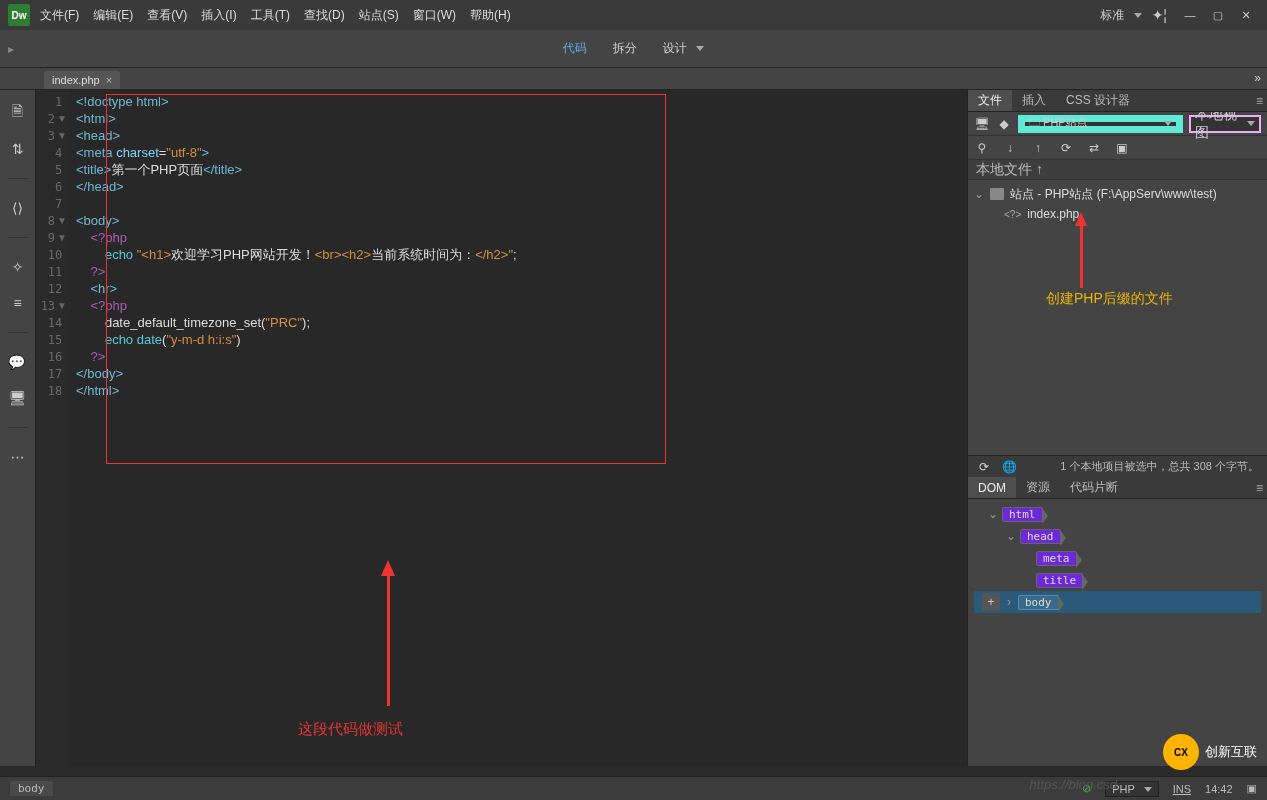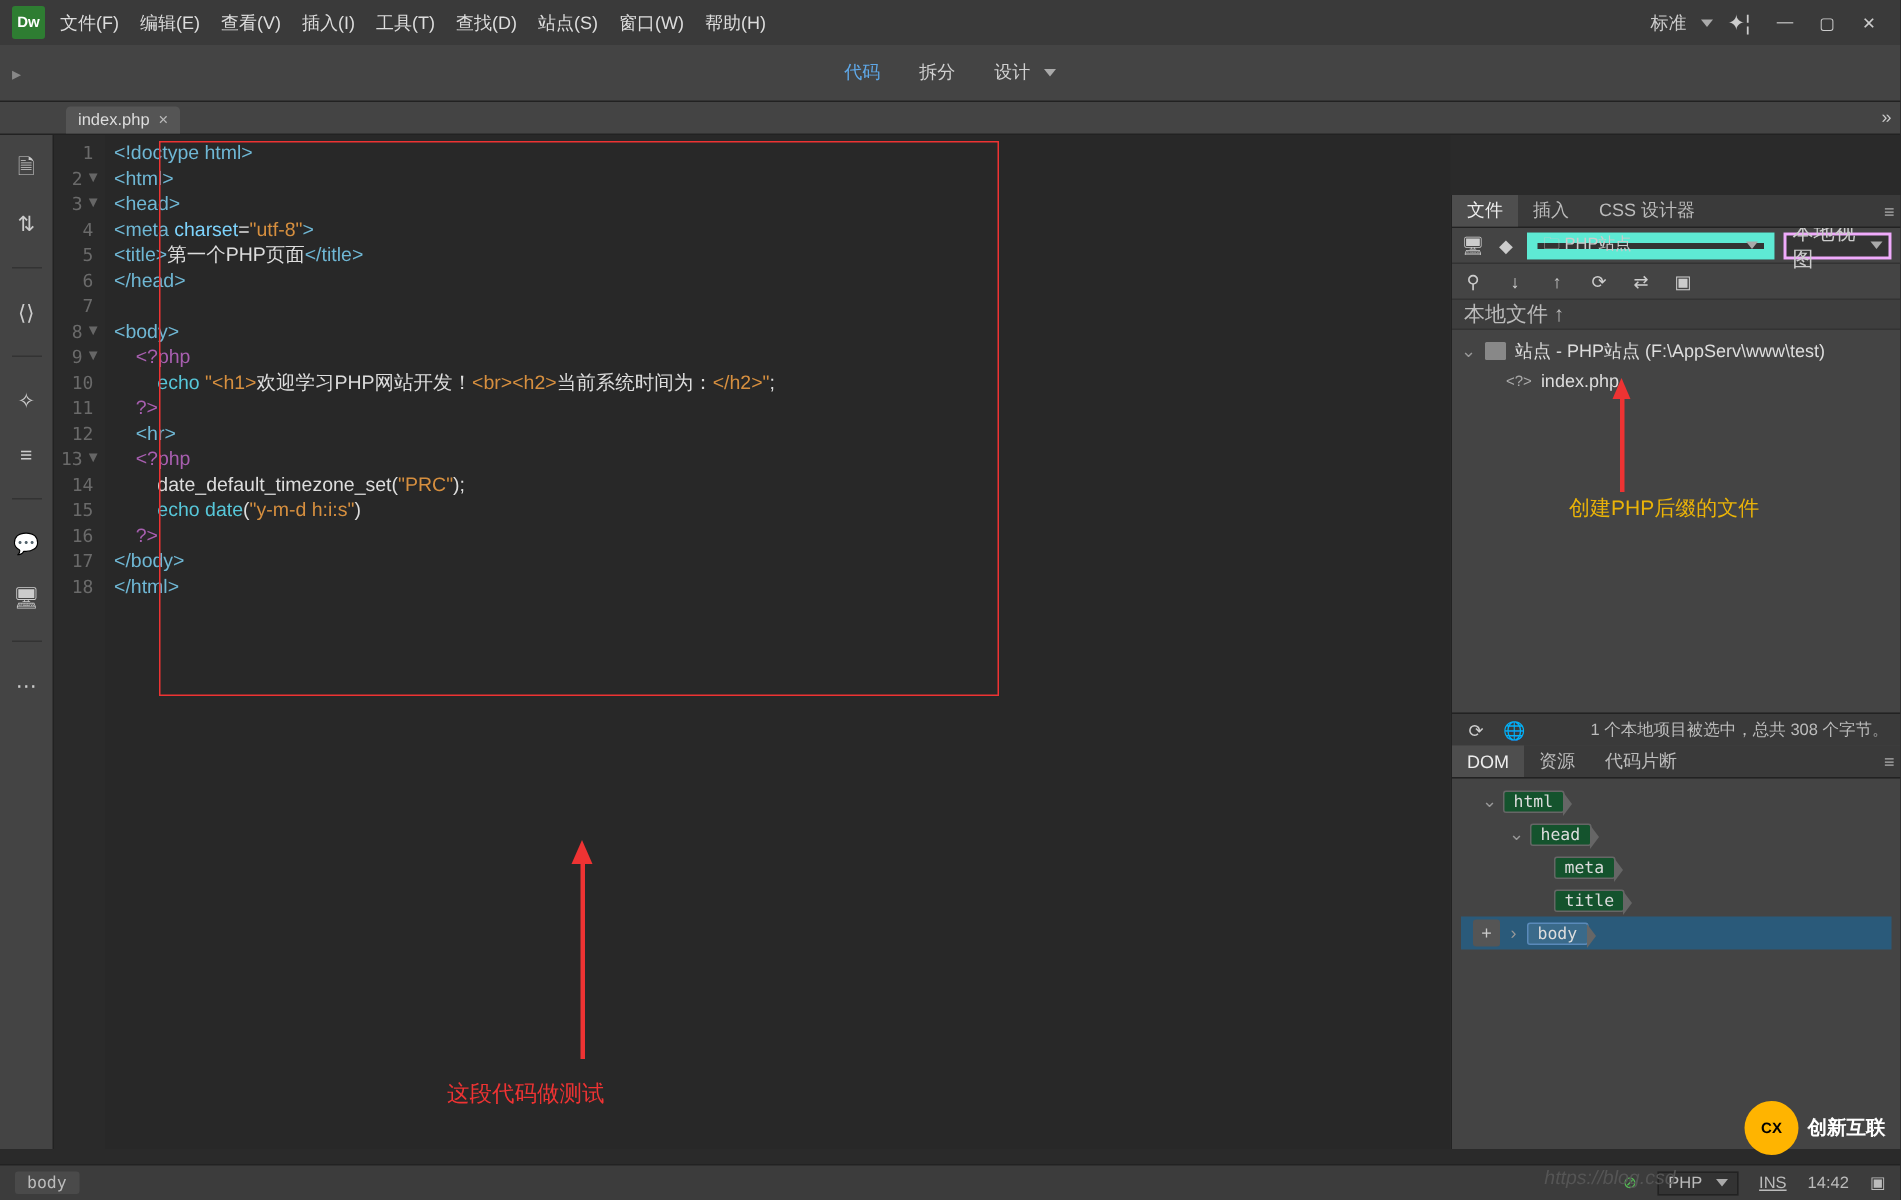--- a/index.html
+++ b/index.html
@@ -34,21 +34,21 @@
 .c-tag { color:#6fb7d4; }
 .c-attr { color:#7dd3fc; }
 .c-str { color:#d68f3f; }
 .c-kw { color:#a85fb0; }
 .c-fn { color:#57c7d9; }
 .c-txt { color:#ddd; }
 .annot { position:absolute; color:#e33; font-size:15px; }
 .arrow-up { position:absolute; left:345px; top:470px; }
 .arrow-up::before { content:""; display:block; width:0; height:0; border-left:7px solid transparent; border-right:7px solid transparent; border-bottom:16px solid #e33; }
 .arrow-up::after { content:""; display:block; width:3px; height:130px; background:#e33; margin:0 auto; }
-.right-panels { width:300px; background:#444; border-left:1px solid #222; display:flex; flex-direction:column;margin-top:40px; }
+.right-panels { width:300px; background:#444; border-left:1px solid #222; display:flex; flex-direction:column; }
 .panel-head { height:22px; background:#3a3a3a; display:flex; align-items:center; border-bottom:1px solid #222; position:relative; }
 .ph-tab { padding:0 10px; height:100%; display:flex; align-items:center; color:#bbb; cursor:pointer; font-size:12px; }
 .ph-tab.active { background:#4e4e4e; color:#eee; }
 .panel-menu { position:absolute; right:4px; color:#aaa; cursor:pointer; }
 .files-toolbar { height:24px; background:#444; display:flex; align-items:center; padding:0 6px; gap:6px; border-bottom:1px solid #333; }
 .ft-ic { width:16px; height:16px; display:flex; align-items:center; justify-content:center; color:#ccc; cursor:pointer; font-size:12px; }
 .ft-select { flex:1; height:18px; background:#333; border:7px solid #5eead4; color:#ccc; font-size:11px; padding:0 4px; display:flex; align-items:center; justify-content:space-between; cursor:pointer; }
 .ft-select2 { width:72px; height:18px; background:#333; border:2px solid #f0abfc; color:#ccc; font-size:14px; padding:0 4px; display:flex; align-items:center; cursor:pointer; }
 .files-toolbar2 { height:24px; display:flex; align-items:center; padding:0 6px; gap:12px; border-bottom:1px solid #333; }
 .sub-head { height:20px; background:#3e3e3e; padding:0 8px; display:flex; align-items:center; color:#bbb; font-size:14px; border-bottom:1px solid #333; }
@@ -58,32 +58,32 @@
 .fold-ic { width:14px; height:12px; background:#888; border-radius:1px; display:inline-block; position:relative; }
 .php-ic { color:#aaa; font-size:10px; }
 .tree .annot2 { position:absolute; left:78px; top:110px; color:#eab308; font-size:14px; }
 .tree .arrow2 { position:absolute; left:107px; top:32px; }
 .tree .arrow2::before { content:""; display:block; width:0; height:0; border-left:6px solid transparent; border-right:6px solid transparent; border-bottom:14px solid #e33; }
 .tree .arrow2::after { content:""; display:block; width:3px; height:62px; background:#e33; margin:0 auto; }
 .status-row { height:22px; background:#3a3a3a; display:flex; align-items:center; padding:0 8px; gap:10px; border-top:1px solid #222; font-size:11px; color:#bbb; }
 .status-row .rtxt { margin-left:auto; }
 .dom-panel .dom-tree { padding:4px 6px; flex:1; }
 .dom-row { display:flex; align-items:center; height:22px; gap:4px; font-size:12px; cursor:pointer; }
-.dom-tag { background:#14532d; border:1px solid #666; padding:0 6px; border-radius:2px; color:#ddd; font-family:Consolas,monospace; font-size:11px; position:relative; }
+.dom-tag { background:#6d28d9; border:1px solid #666; padding:0 6px; border-radius:2px; color:#ddd; font-family:Consolas,monospace; font-size:11px; position:relative; }
 .dom-tag::after { content:""; position:absolute; right:-6px; top:0; width:0; height:0; border-top:8px solid transparent; border-bottom:8px solid transparent; border-left:6px solid #666; }
 .dom-row.selected { background:#2a5a7a; }
 .dom-row.selected .dom-tag { background:#3a6a8a; border-color:#5a8aba; }
 .plus-btn { width:18px; height:18px; background:#555; color:#ccc; display:flex; align-items:center; justify-content:center; cursor:pointer; border-radius:2px; }
 .bottom-status { position:absolute; bottom:0; left:0; right:0; height:24px; background:#3c3c3c; display:flex; align-items:center; padding:0 10px; font-size:11px; color:#bbb; border-top:1px solid #222; }
 .bread-tag { background:#4a4a4a; padding:1px 8px; border-radius:2px; font-family:Consolas,monospace; }
 .bs-right { margin-left:auto; display:flex; align-items:center; gap:14px; }
 .bs-sel { background:#333; padding:1px 6px; border:1px solid #222; cursor:pointer; }
 .watermark { position:absolute; right:10px; bottom:30px; display:flex; align-items:center; gap:6px; }
 .wm-ic { width:36px; height:36px; background:#ffb400; border-radius:50%; display:flex; align-items:center; justify-content:center; font-weight:bold; color:#000; font-size:10px; }
-.wm-txt { color:#fff; font-size:13px; font-weight:bold; }
+.wm-txt { color:#fff; font-size:13px; font-weight:normal; }
 .wm-url { position:absolute; right:150px; bottom:8px; color:#555; font-style:italic; font-size:13px; }
 .right-panels .fill { flex:1; }
 </style>
 </head>
 <body>
 
 <div class="title-bar">
   <div class="logo">Dw</div>
   <div class="menu-bar" id="menu-bar">
       <span class="menu-item">文件(F)</span>

